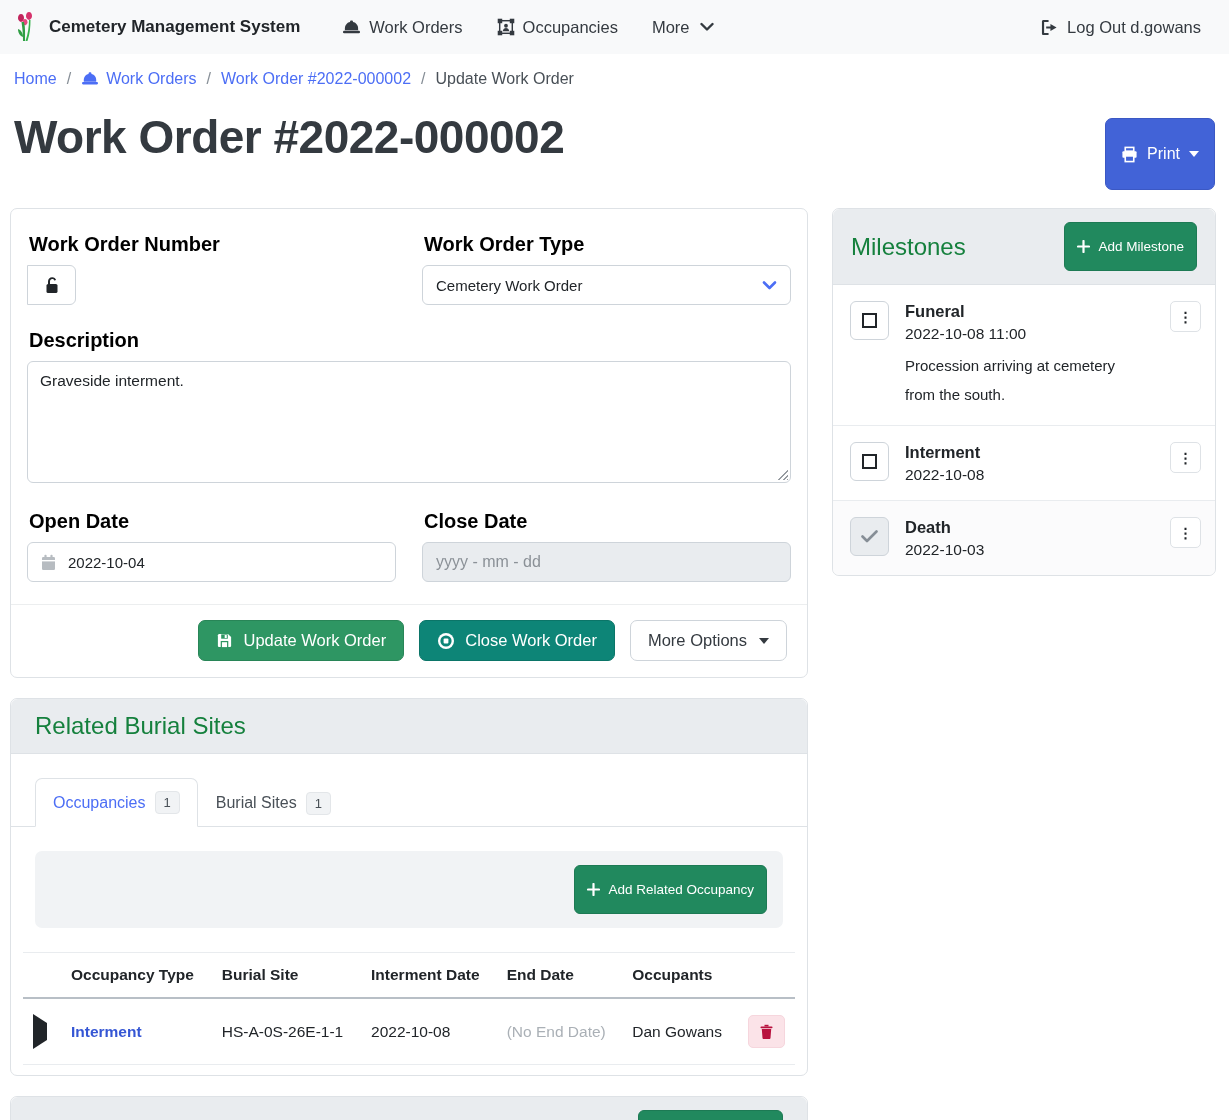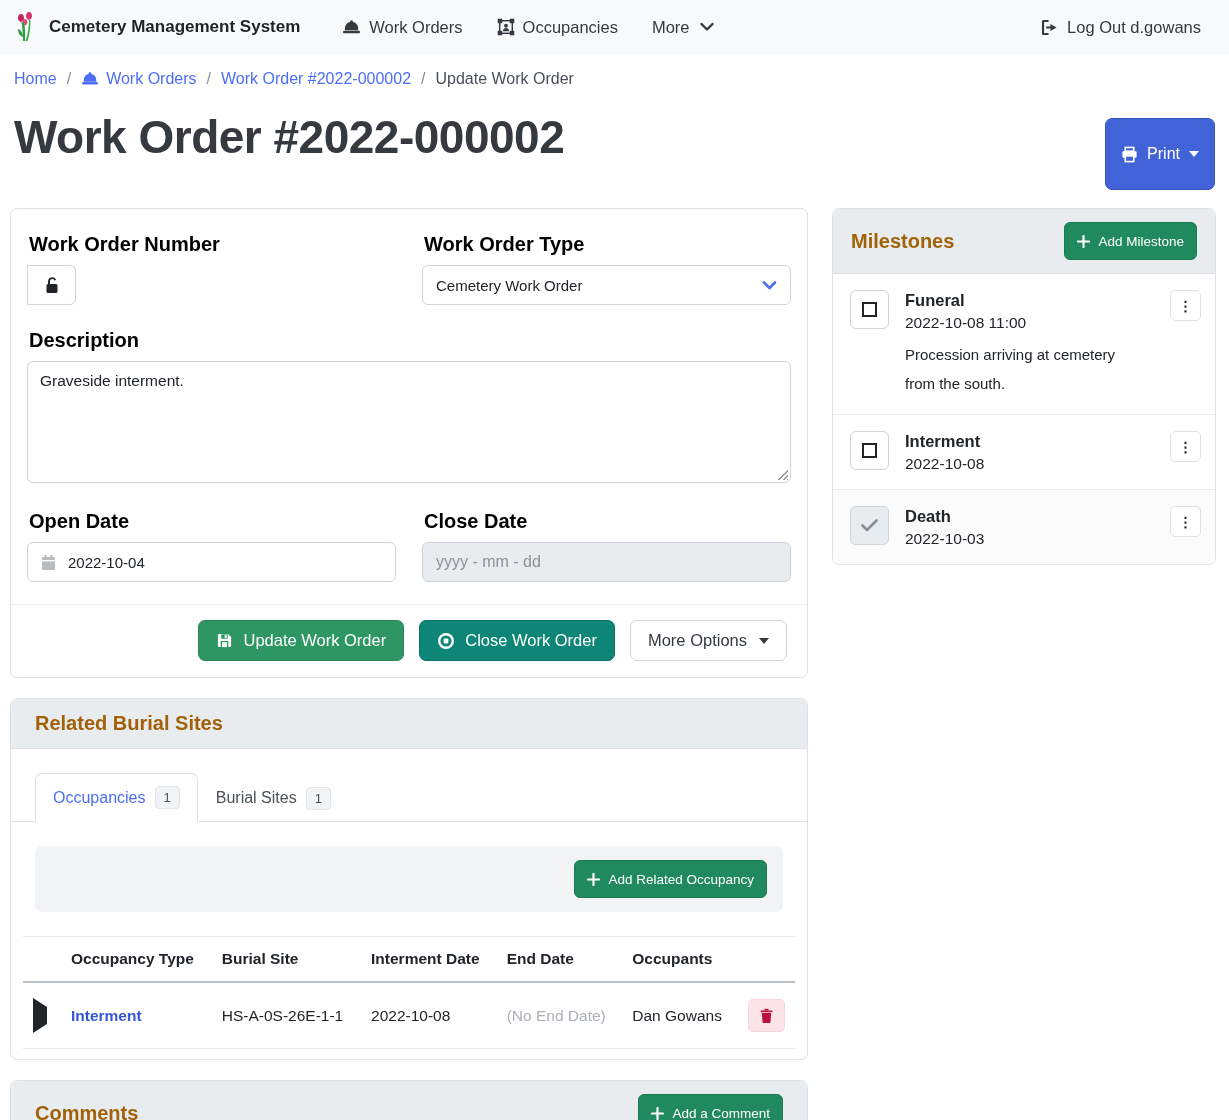--- a/index.html
+++ b/index.html
@@ -48,21 +48,21 @@
   .content { display:flex; align-items:flex-start; gap:24px; padding:0 13px 0 10px; }
   .col-main { width:798px; flex:none; }
   .col-side { width:384px; flex:none; }
 
   .card { background:#fff; border:1px solid #dee2e6; border-radius:7px; }
   .card + .card { margin-top:20px; }
   .card-header {
     background:#e9ecef; padding:13px 24px; border-bottom:1px solid #dee2e6;
     border-radius:7px 7px 0 0; display:flex; align-items:center; justify-content:space-between;
   }
-  .card-title { font-size:20px; font-weight:700; color:#a16207; }
+  .card-title { font-size:24px; font-weight:400; color:#15803d; }
 
   
   .form-card { padding:16px 16px 0 16px; }
   .grid-2 { display:flex; gap:26px; }
   .grid-2 > div { flex:1; }
   .field-label { font-weight:700; font-size:20px; color:#000000; margin:8px 0 9px 2px; }
   .input-group { display:flex; }
   .input {
     height:40px; width:100%; border:1px solid #ced4da; border-radius:6px;
     padding:0 12px; font-size:15.5px; color:#212529; background:#fff; font-family:inherit;
@@ -95,21 +95,21 @@
     margin:22px -16px 0 -16px; border-top:1px solid #eceeef; padding:15px 20px 16px 20px;
     display:flex; justify-content:flex-end; gap:15px;
   }
   .btn { display:flex; align-items:center; gap:10px; border-radius:7px; font-size:16.5px; padding:0 17px; height:41px; cursor:pointer; border:1px solid transparent; font-family:inherit; }
   .btn-green { background:#2e9663; border-color:#288557; color:#fff; }
   .btn-teal { background:#0d8577; border-color:#0b7568; color:#fff; }
   .btn-outline { background:#fff; border-color:#ced4da; color:#343a40; gap:12px; }
 
   .btn-sm {
     display:flex; align-items:center; gap:8px; background:#21895e; border:1px solid #1d7a54;
-    color:#fff; border-radius:6px; height:38px; padding:0 12px; font-size:13.5px; cursor:pointer; font-family:inherit;
+    color:#fff; border-radius:6px; height:49px; padding:0 12px; font-size:13.5px; cursor:pointer; font-family:inherit;
   }
 
   
   .milestone { display:flex; gap:16px; padding:16px 14px 16px 17px; border-bottom:1px solid #e9ecef; }
   .milestone:last-child { border-bottom:0; border-radius:0 0 7px 7px; }
   .milestone.completed { background:#fbfbfc; }
   .ms-check {
     width:39px; height:39px; flex:none; background:#fff; border:1px solid #ced4da;
     border-radius:6px; display:flex; align-items:center; justify-content:center; cursor:pointer;
   }

